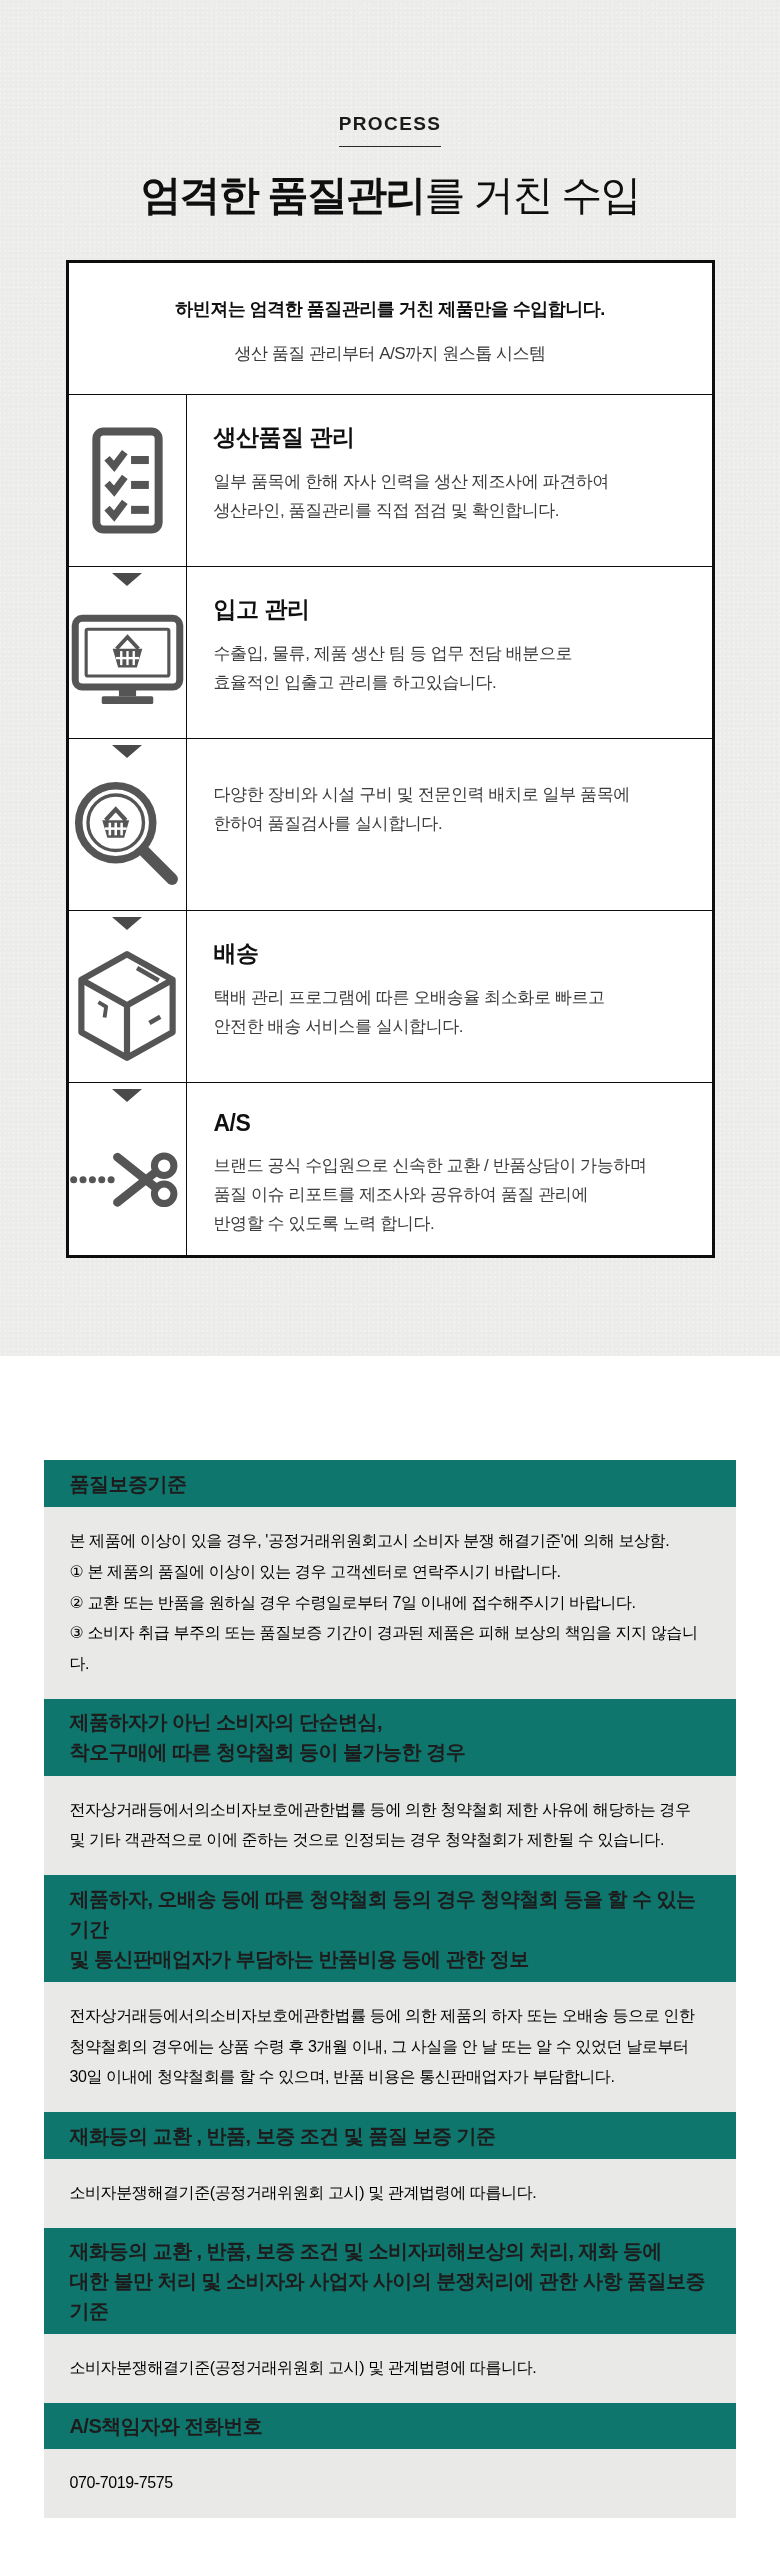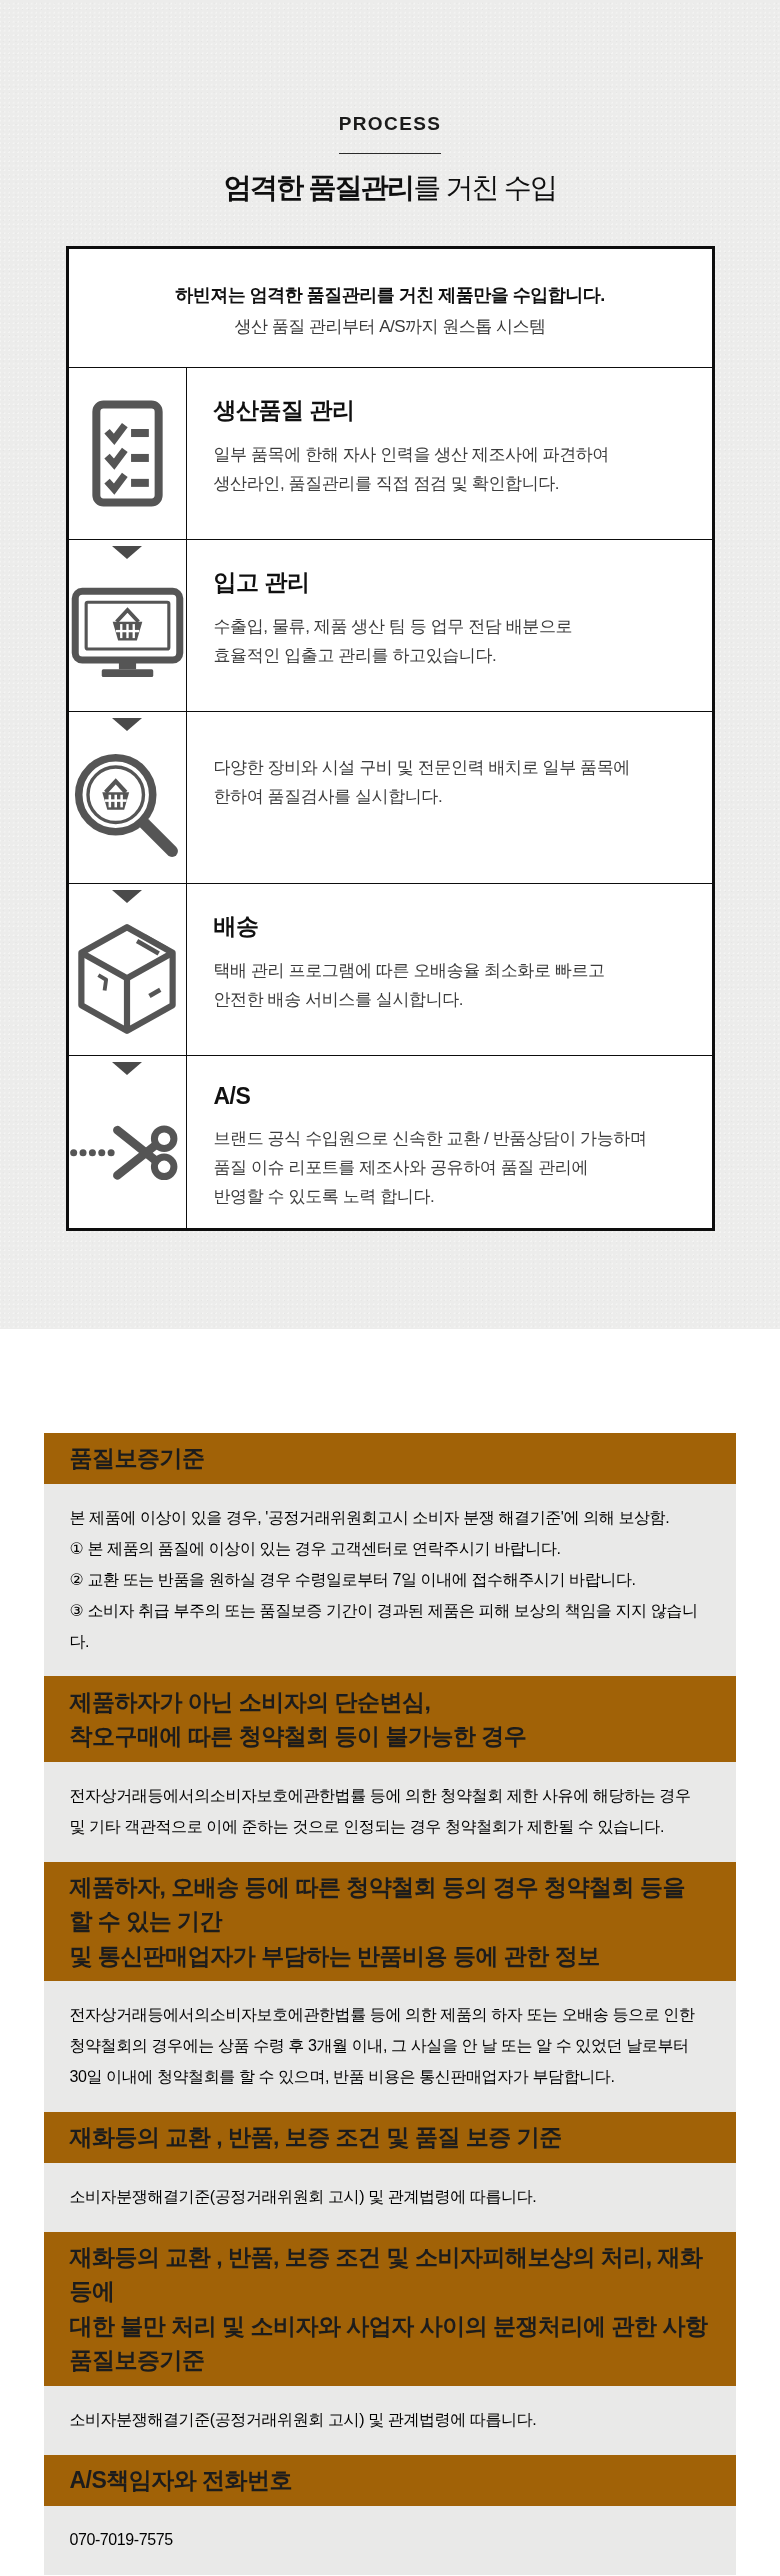--- a/index.html
+++ b/index.html
@@ -23,45 +23,45 @@
   }
   .process-label{
     text-align:center;
     font-size:19px;
     font-weight:bold;
     letter-spacing:1.4px;
     color:#1b1b1b;
   }
   .process-label span{
     border-bottom:1.8px solid #2a2a2a;
-    padding-bottom:19px;
+    padding-bottom:12px;
   }
   .main-title{
     text-align:center;
     margin-top:38px;
-    font-size:28px;
+    font-size:41px;
     letter-spacing:-1.8px;
     color:#0f0f0f;
     line-height:1.1;
   }
   .main-title .t-strong{font-weight:800;}
   .main-title .t-rest{font-weight:500;}
   
   .process-table{
     width:643px;
     margin:42px auto 0 auto;
     background:#ffffff;
     border:3.6px solid #0d0d0d;
   }
   .pt-header{
     text-align:center;
     padding:34px 11px 29px 11px;
   }
   .pt-h1{font-size:18px;font-weight:bold;color:#101010;letter-spacing:-0.5px;}
-  .pt-h2{font-size:17px;color:#3a3a3a;margin-top:8px;letter-spacing:-0.5px;}
+  .pt-h2{font-size:17px;color:#3a3a3a;margin-top:21px;letter-spacing:-0.5px;}
   .pt-row{
     display:flex;
     border-top:1.8px solid #0d0d0d;
     min-height:172px;
     box-sizing:border-box;
   }
   .pt-icon-cell{
     flex:0 0 117px;
     width:117px;
     border-right:1.8px solid #0d0d0d;
@@ -100,27 +100,27 @@
     color:#3c3c3c;
     letter-spacing:-0.4px;
     white-space:pre-line;
   }
   svg.proc-icon{display:block;}
   
   .warranty{
     margin:104px 44px 0 44px;
   }
   .w-heading{
-    background:#a16207;
+    background:#0f766e;
     min-height:41px;
     box-sizing:border-box;
     display:flex;
     align-items:center;
     padding:8.2px 25.4px;
-    font-size:23px;
+    font-size:20px;
     font-weight:800;
     color:#1c1c1c;
     line-height:1.5;
     letter-spacing:-0.5px;
     white-space:pre-line;
   }
   .w-body{
     background:#e9e9e8;
     padding:19px 25.4px;
     font-size:16px;

